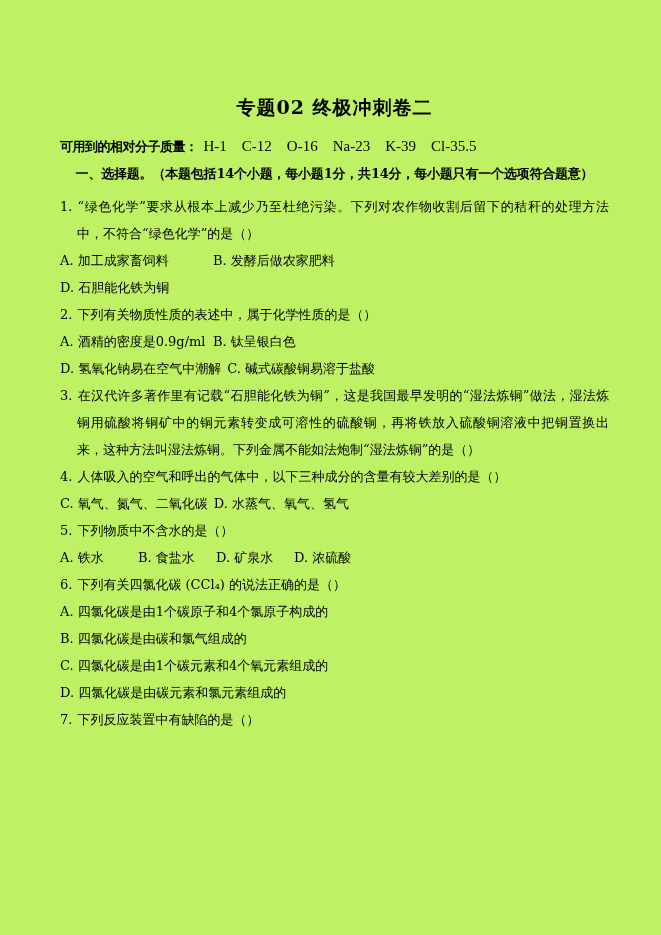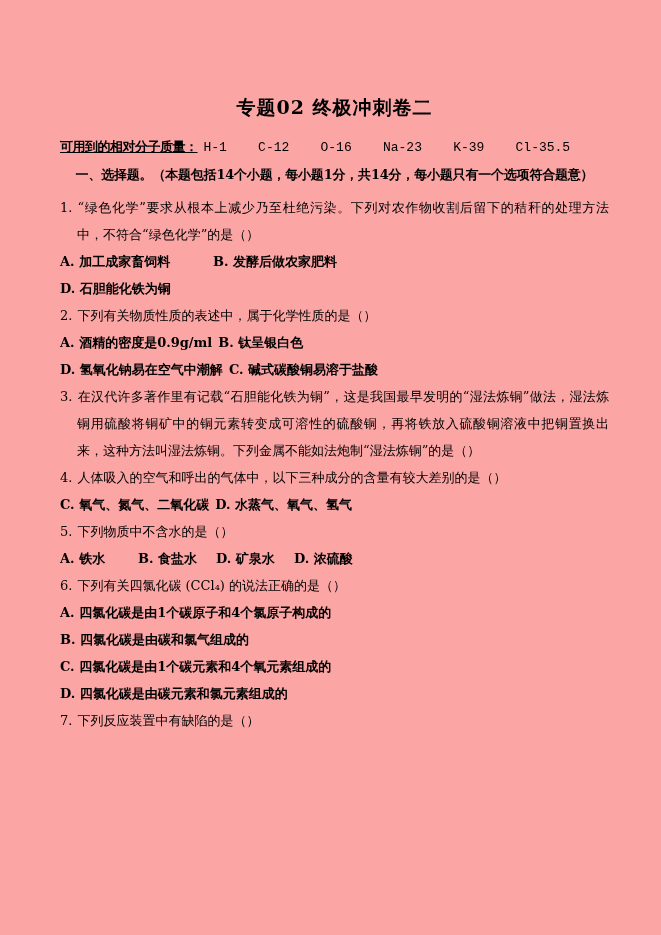--- a/index.html
+++ b/index.html
@@ -12,59 +12,59 @@
     height: 935px;
     overflow: hidden;
     font-family: "DejaVu Serif", "Liberation Serif", serif;
     color: #000000;
   }
   .page {
     box-sizing: border-box;
     width: 661px;
     height: 935px;
     padding: 94px 52px 0 60px;
-    background: #fca5a5;
+    background: #bef264;
   }
   .doc-title {
     margin: 0 0 13px 0;
     font-size: 19px;
     line-height: 26px;
     font-weight: bold;
     text-align: center;
     letter-spacing: 1px;
   }
   .line {
     margin: 0;
     font-size: 13px;
     line-height: 27px;
   }
   .bold { font-weight: bold; }
   .mono {
-    font-family: Liberation Mono, monospace;
+    font-family: Liberation Serif, serif;
     white-space: pre;
-    font-size: 13px;
+    font-size: 15px;
   }
-  .masses-label { margin-right: 6px; letter-spacing: -0.5px; text-decoration: underline; }
+  .masses-label { margin-right: 6px; letter-spacing: -0.5px; }
   .section-heading { letter-spacing: -0.2px; text-align: center; }
   .questions { margin-top: 6px; }
   .q-text {
     margin: 0;
     font-size: 13px;
     line-height: 27px;
     padding-left: 17px;
     text-indent: -17px;
     text-align: justify;
   }
   .q-num { margin-right: 5px; }
   .opt-row {
     display: flex;
     font-size: 13px;
     line-height: 27px;
   }
-  .opt { padding-right: 6px; white-space: nowrap; font-weight: bold; }
+  .opt { padding-right: 6px; white-space: nowrap; }
   .row-2 .opt { min-width: 147px; }
   .row-4 .opt { min-width: 72px; }
   .row-1 .opt { min-width: 0; }
 </style>
 </head>
 <body>
 
 <div class="page">
 
   <h1 class="doc-title">专题02 终极冲刺卷二</h1>

